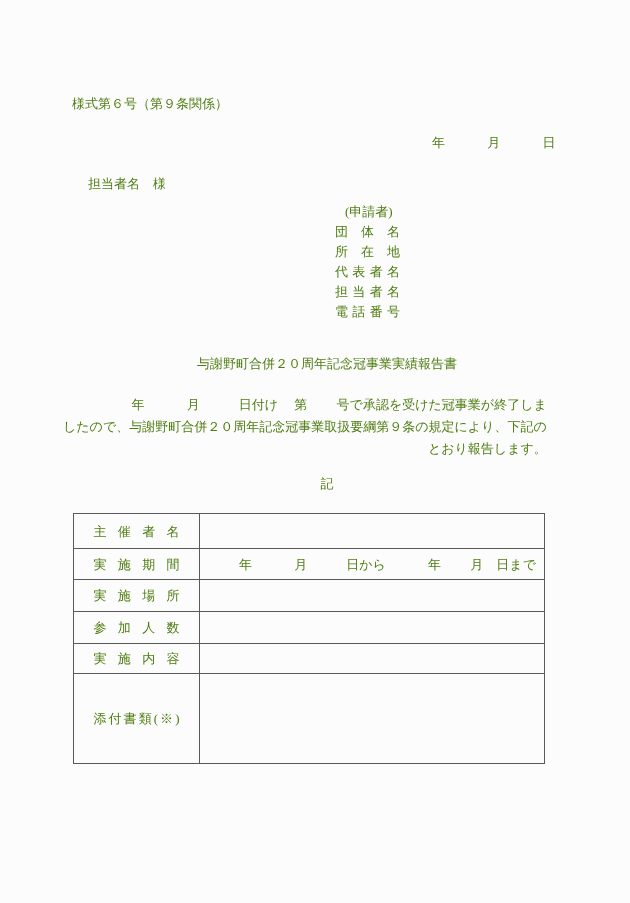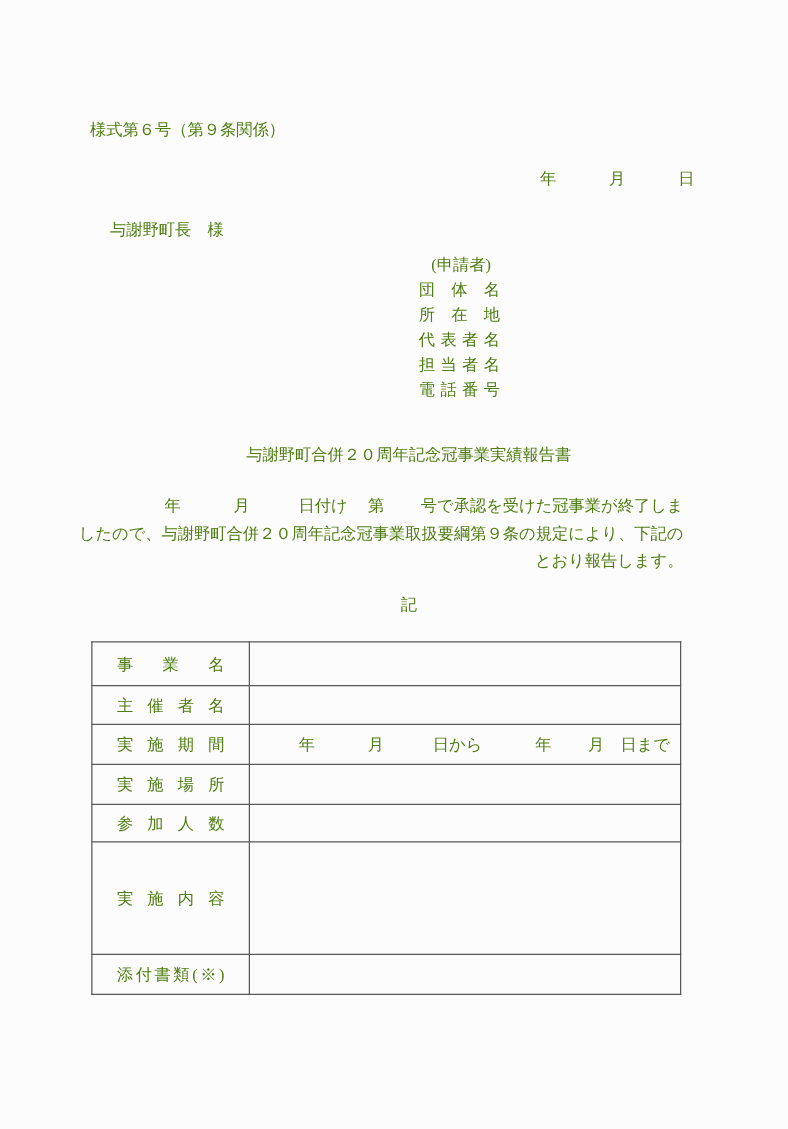--- a/index.html
+++ b/index.html
@@ -69,21 +69,21 @@
 </style>
 </head>
 <body>
 
 <div class="page">
 
   <div class="abs form-number">様式第６号（第９条関係）</div>
 
   <div class="abs date-line pre">年　　　 月　　　 日</div>
 
-  <div class="abs addressee">与謝野町長　様</div>
+  <div class="abs addressee">担当者名　様</div>
 
   <div class="abs applicant">
     <div class="line heading">(申請者)</div>
     <div class="line"><span class="app-label">団体名</span></div>
     <div class="line"><span class="app-label">所在地</span></div>
     <div class="line"><span class="app-label">代表者名</span></div>
     <div class="line"><span class="app-label">担当者名</span></div>
     <div class="line"><span class="app-label">電話番号</span></div>
   </div>
 
@@ -92,24 +92,20 @@
   <div class="abs body-para">
     <div class="para-line">　　　　　 年　　　 月　　　日付け　 第　　 号で承認を受けた冠事業が終了しま</div>
     <div class="para-line">したので、与謝野町合併２０周年記念冠事業取扱要綱第９条の規定により、下記の</div>
     <div class="para-line">とおり報告します。</div>
   </div>
 
   <div class="abs center record-mark">記</div>
 
   <table class="report-table">
     <tbody>
-      <tr>
-        <td class="label-cell"><span class="cell-label">事業名</span></td>
-        <td class="value-cell"></td>
-      </tr>
       <tr>
         <td class="label-cell"><span class="cell-label">主催者名</span></td>
         <td class="value-cell"></td>
       </tr>
       <tr>
         <td class="label-cell"><span class="cell-label">実施期間</span></td>
         <td class="value-cell">　　　年　　　 月　　　日から　　　 年　　 月　日まで</td>
       </tr>
       <tr>
         <td class="label-cell"><span class="cell-label">実施場所</span></td>

